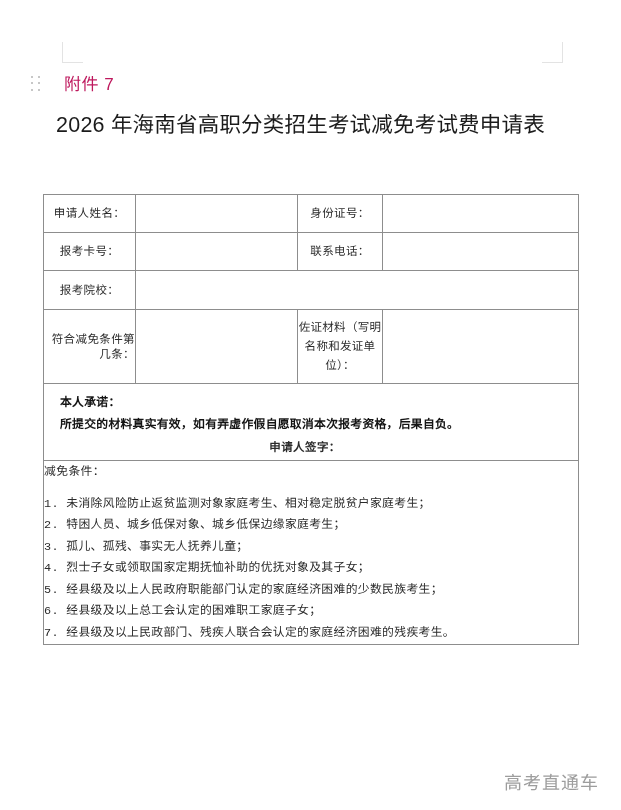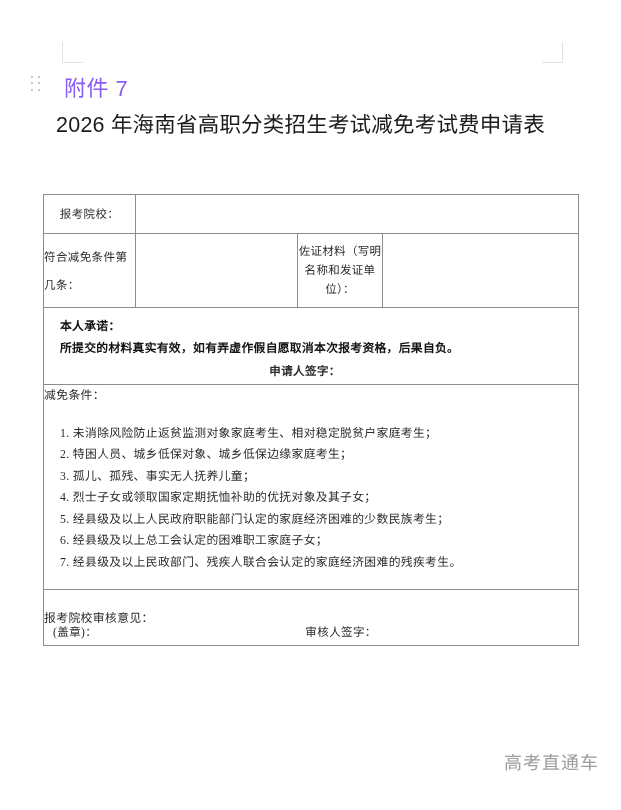--- a/index.html
+++ b/index.html
@@ -58,23 +58,23 @@
     border-radius: 50%;
     background: #b4b4b4;
   }
 
   
   .attachment-label {
     position: absolute;
     left: 64px;
     top: 70px;
     font-family: "Liberation Sans", "DejaVu Sans", sans-serif;
-    font-size: 22px;
+    font-size: 17px;
     letter-spacing: 0.5px;
-    color: #8b5cf6;
+    color: #be185d;
     white-space: nowrap;
   }
 
   
   .doc-title {
     position: absolute;
     left: 48px;
     top: 108px;
     width: 505px;
     text-align: center;
@@ -109,22 +109,22 @@
     white-space: nowrap;
   }
   .label-cell.multi { white-space: normal; }
   .value-cell { background: #fff; }
 
   .r1 td, .r2 td { height: 37px; }
   .r3 td { height: 38px; }
   .r4 td { height: 73px; }
 
   .cond-label {
-    text-align: left;
-    line-height: 28px;
+    text-align: right;
+    line-height: 15px;
     letter-spacing: 0.4px;
   }
   .proof-label {
     text-align: center;
     padding: 6px 6px 6px 8px;
     line-height: 19px;
     letter-spacing: 0.3px;
     vertical-align: middle;
   }
 
@@ -160,22 +160,23 @@
   }
   .conditions-heading {
     font-size: 11.8px;
     line-height: 21.5px;
     letter-spacing: 0.4px;
     margin-bottom: 11px;
     color: #2b2b2b;
   }
   .conditions-list {
     list-style: none;
-    margin: 16px;
+    margin: 0;
     padding: 0;
+    font-family: Liberation Mono, monospace;
   }
   .conditions-list li {
     font-size: 11.8px;
     line-height: 21.5px;
     letter-spacing: 0.35px;
     white-space: nowrap;
     color: #2b2b2b;
   }
 
   
@@ -201,21 +202,21 @@
     letter-spacing: 0.4px;
     color: #2b2b2b;
   }
   .review-footer .stamp { width: 49%; text-align: left; }
   .review-footer .reviewer { width: 51%; text-align: left; }
 
   
   .watermark {
     position: absolute;
     right: 22px;
-    bottom: 36px;
+    bottom: 16px;
     font-family: "Liberation Sans", "DejaVu Sans", sans-serif;
     font-size: 18px;
     letter-spacing: 1px;
     color: #9d9d9d;
     user-select: none;
     margin-left: 14px;
   }
 </style>
 </head>
 <body>
@@ -237,20 +238,32 @@
 <div class="doc-title">2026 年海南省高职分类招生考试减免考试费申请表</div>
 
 <table class="form-table">
   <colgroup>
     <col style="width:92px">
     <col style="width:162px">
     <col style="width:85px">
     <col style="width:196px">
   </colgroup>
   <tbody>
+    <tr class="r1">
+      <td class="label-cell">申请人姓名：</td>
+      <td class="value-cell"></td>
+      <td class="label-cell">身份证号：</td>
+      <td class="value-cell"></td>
+    </tr>
+    <tr class="r2">
+      <td class="label-cell">报考卡号：</td>
+      <td class="value-cell"></td>
+      <td class="label-cell">联系电话：</td>
+      <td class="value-cell"></td>
+    </tr>
     <tr class="r3">
       <td class="label-cell">报考院校：</td>
       <td class="value-cell" colspan="3"></td>
     </tr>
     <tr class="r4">
       <td class="label-cell cond-label multi">符合减免条件第几条：</td>
       <td class="value-cell"></td>
       <td class="proof-label">佐证材料（写明名称和发证单位）：</td>
       <td class="value-cell"></td>
     </tr>
@@ -268,25 +281,16 @@
           <li>1. 未消除风险防止返贫监测对象家庭考生、相对稳定脱贫户家庭考生；</li>
           <li>2. 特困人员、城乡低保对象、城乡低保边缘家庭考生；</li>
           <li>3. 孤儿、孤残、事实无人抚养儿童；</li>
           <li>4. 烈士子女或领取国家定期抚恤补助的优抚对象及其子女；</li>
           <li>5. 经县级及以上人民政府职能部门认定的家庭经济困难的少数民族考生；</li>
           <li>6. 经县级及以上总工会认定的困难职工家庭子女；</li>
           <li>7. 经县级及以上民政部门、残疾人联合会认定的家庭经济困难的残疾考生。</li>
         </ul>
       </td>
     </tr>
-    <tr>
-      <td class="review-cell" colspan="4">
-        <div class="review-heading">报考院校审核意见：</div>
-        <div class="review-footer">
-          <span class="stamp">(盖章)：</span>
-          <span class="reviewer">审核人签字：</span>
-        </div>
-      </td>
-    </tr>
   </tbody>
 </table>
 
 <div class="watermark">高考直通车</div>
 
 </body></html>

